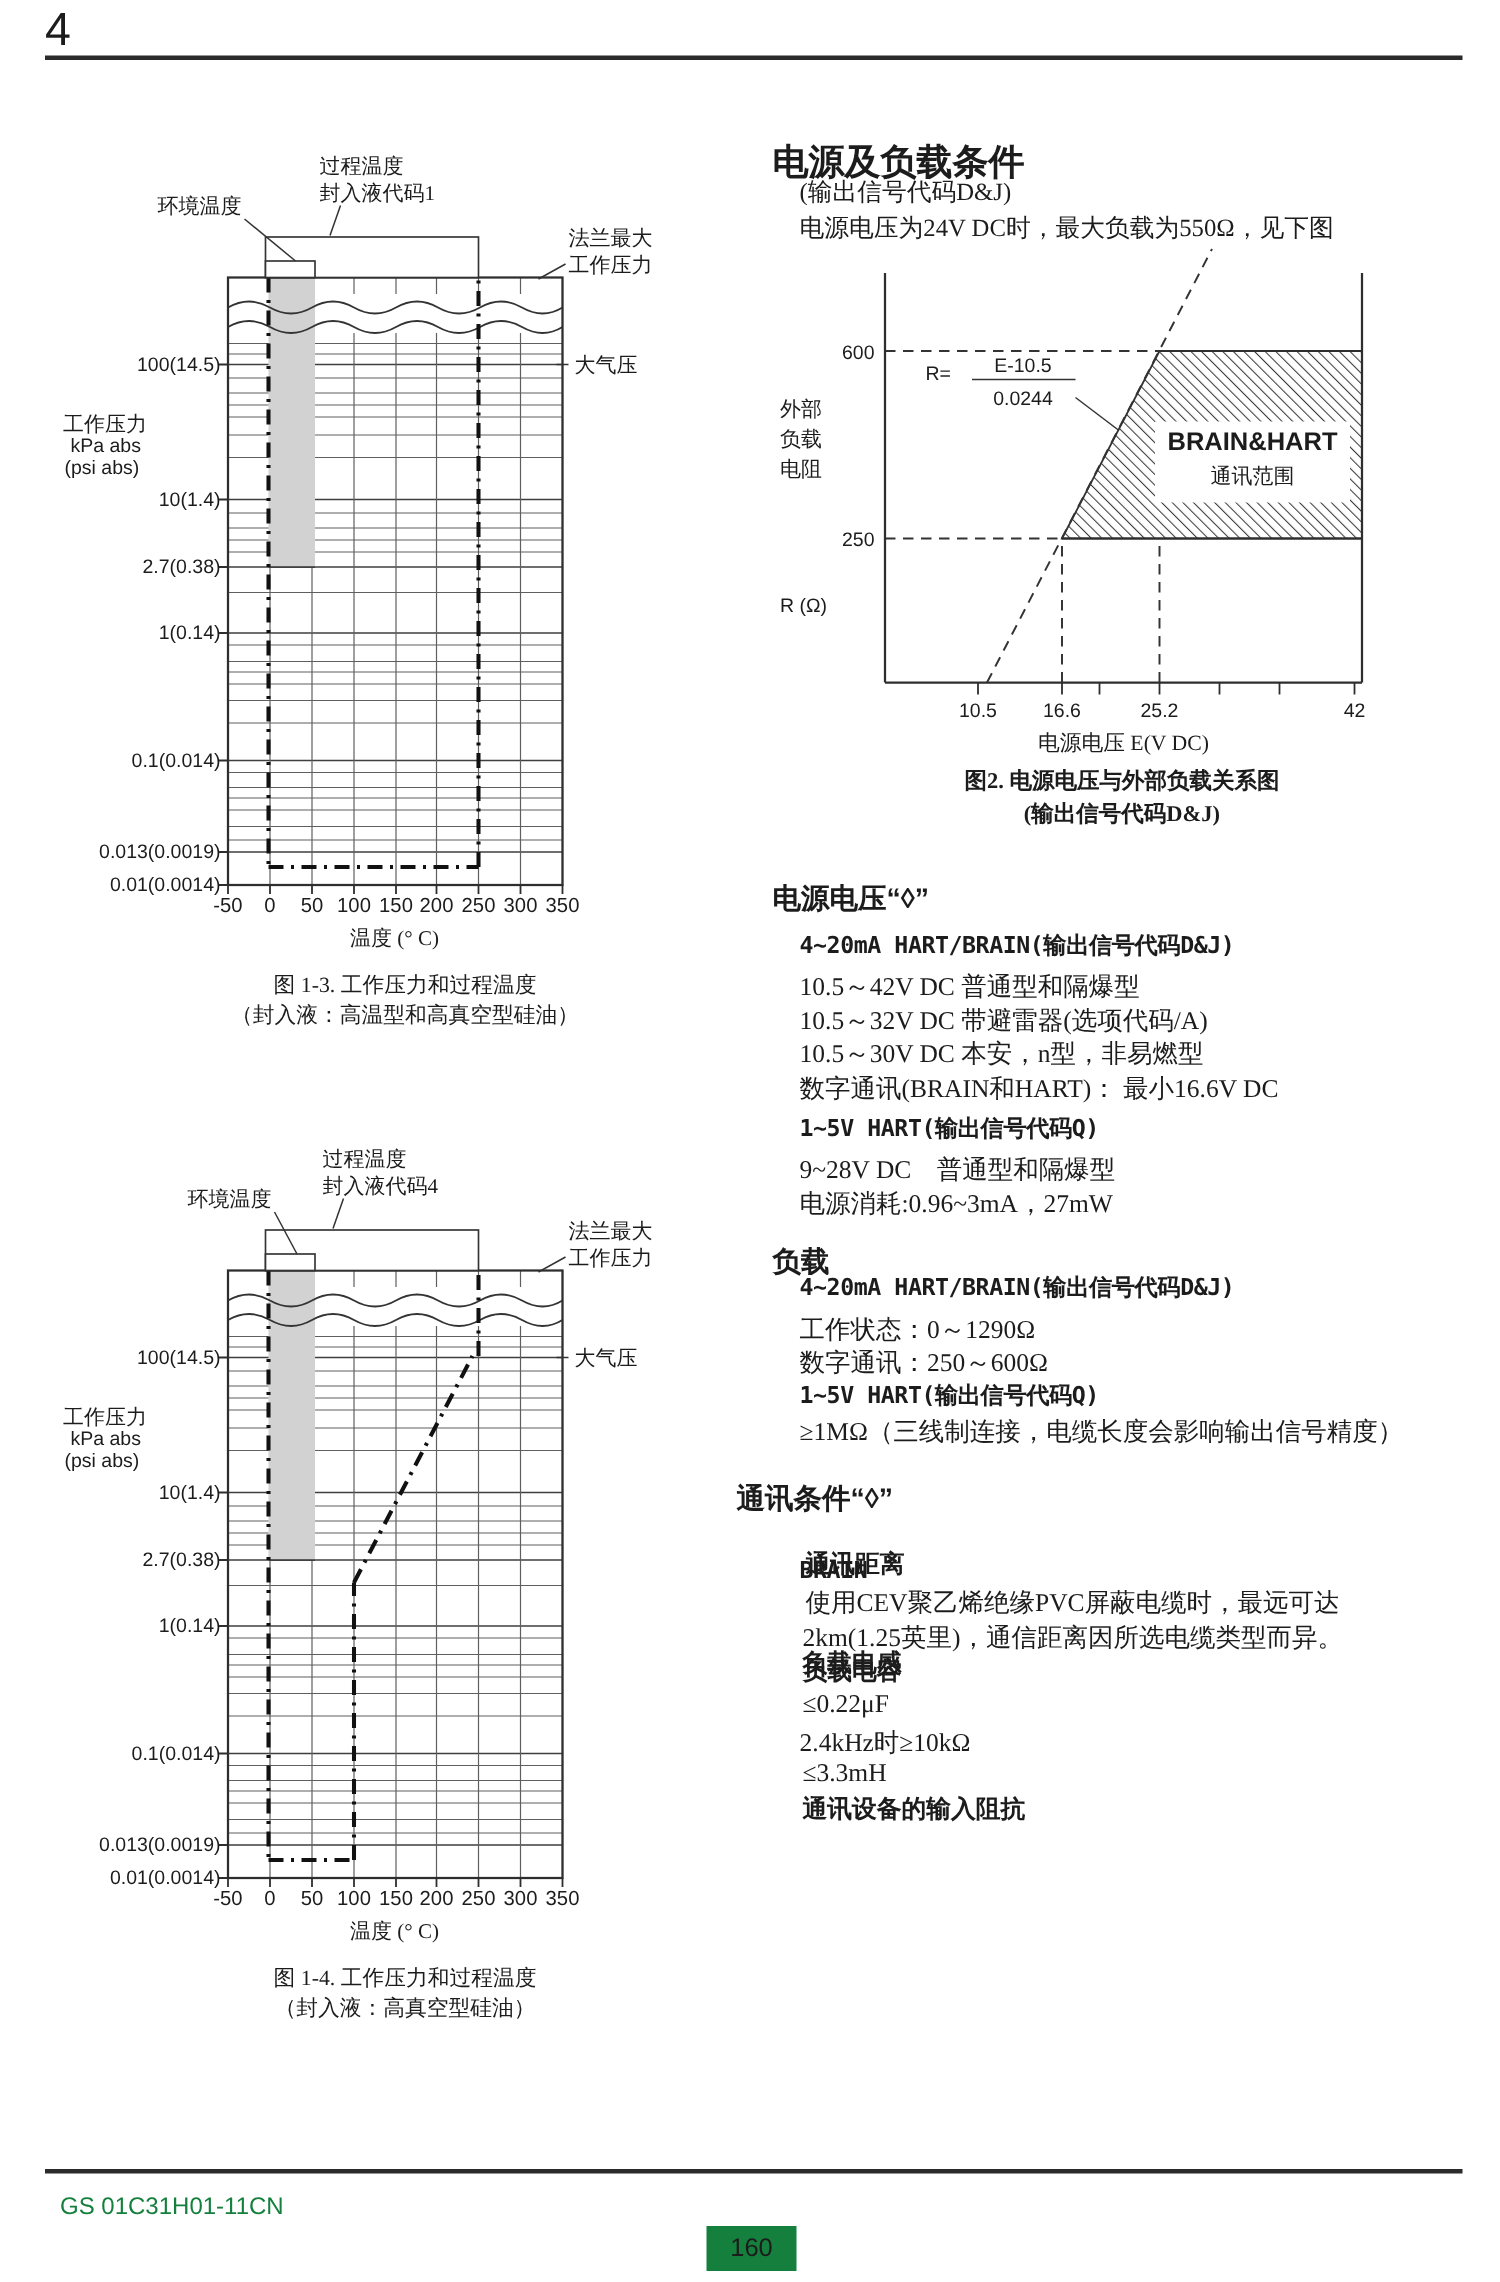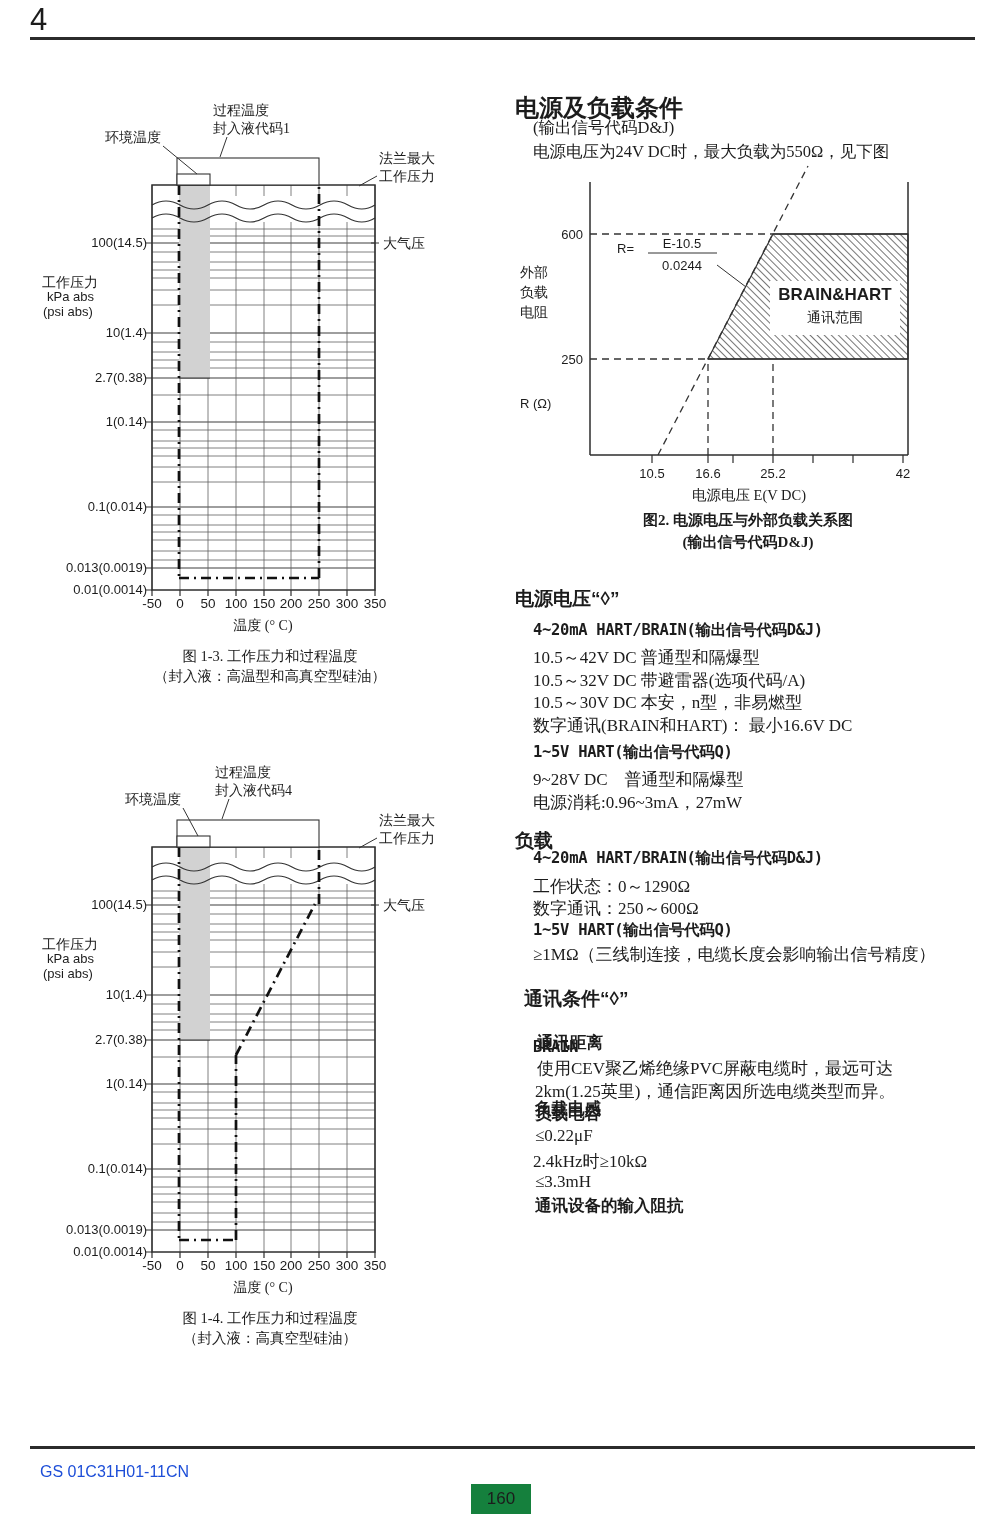--- a/index.html
+++ b/index.html
@@ -11,21 +11,21 @@
   .abs{position:absolute;}
   .gothic{font-family:"DejaVu Sans Mono","Liberation Mono",monospace;font-weight:bold;}
   .chapter{font-family:"Liberation Sans","DejaVu Sans",sans-serif;font-size:31px;font-weight:500;}
   .rule{background:#2b2b2b;height:3px;}
   .h1{font-family:"Liberation Sans","DejaVu Sans",sans-serif;font-weight:bold;font-size:24px;}
   .h2{font-family:"Liberation Sans","DejaVu Sans",sans-serif;font-weight:bold;font-size:19px;}
   .body-line{font-size:17px;white-space:nowrap;}
   .body-sm{font-size:16.5px;white-space:nowrap;}
   .gline{font-size:15.5px;white-space:nowrap;letter-spacing:-0.3px;}
   .bsans{font-family:"Liberation Sans","DejaVu Sans",sans-serif;font-weight:bold;font-size:16.5px;white-space:nowrap;text-align:right;}
-  .footer-doc{font-family:"Liberation Sans","DejaVu Sans",sans-serif;font-size:16px;color:#1d4ed8;}
+  .footer-doc{font-family:"Liberation Sans","DejaVu Sans",sans-serif;font-size:16px;color:#15803d;}
   .pagebox{background:#15803d;text-align:center;line-height:30px;
     font-family:"Liberation Sans","DejaVu Sans",sans-serif;font-size:17px;}
   svg text{fill:#1c1c1c;font-family:"Liberation Serif","DejaVu Serif",serif;font-size:14px;}
   svg text.n{font-family:"Liberation Sans","DejaVu Sans",sans-serif;font-size:13px;}
   svg text.nx{font-family:"Liberation Sans","DejaVu Sans",sans-serif;font-size:13.5px;}
   svg text.cap{font-size:14.5px;}
   svg text.capb{font-size:15px;font-weight:bold;}
   svg text.big{font-family:"Liberation Sans","DejaVu Sans",sans-serif;font-size:17px;font-weight:bold;}
   .grid{stroke:#5f5f5f;stroke-width:0.8;fill:none;}
   .gridmaj{stroke:#3f3f3f;stroke-width:1.15;fill:none;}
@@ -208,21 +208,21 @@
 <div class="abs body-line" style="left:533px;top:768px;">9~28V DC　普通型和隔爆型</div>
 <div class="abs body-line" style="left:533px;top:791px;">电源消耗:0.96~3mA，27mW</div>
 
 <div class="abs h2" style="left:515px;top:828px;">负载</div>
 <div class="abs gothic gline" style="left:533px;top:848px;">4~20mA HART/BRAIN(输出信号代码D&amp;J)</div>
 <div class="abs body-line" style="left:533px;top:875px;">工作状态：0～1290Ω</div>
 <div class="abs body-line" style="left:533px;top:897px;">数字通讯：250～600Ω</div>
 <div class="abs gothic gline" style="left:533px;top:920px;">1~5V HART(输出信号代码Q)</div>
 <div class="abs body-line" style="left:533px;top:943px;">≥1MΩ（三线制连接，电缆长度会影响输出信号精度）</div>
 
-<div class="abs h2" style="left:524px;top:986px;">通讯条件“◊”</div>
+<div class="abs h2" style="left:491px;top:986px;">通讯条件“◊”</div>
 <div class="abs gothic gline" style="left:533px;top:1038px;text-align:center;">BRAIN</div>
 <div class="abs bsans" style="left:537px;top:1032px;">通讯距离</div>
 <div class="abs body-line" style="left:537px;top:1057px;">使用CEV聚乙烯绝缘PVC屏蔽电缆时，最远可达</div>
 <div class="abs body-line" style="left:535px;top:1080px;">2km(1.25英里)，通信距离因所选电缆类型而异。</div>
 <div class="abs bsans" style="left:535px;top:1103px;">负载电容</div>
 <div class="abs body-line" style="left:535px;top:1126px;">≤0.22μF</div>
 <div class="abs bsans" style="left:535px;top:1098px;">负载电感</div>
 <div class="abs body-line" style="left:535px;top:1172px;">≤3.3mH</div>
 <div class="abs bsans" style="left:535px;top:1195px;">通讯设备的输入阻抗</div>
 <div class="abs body-line" style="left:533px;top:1150px;">2.4kHz时≥10kΩ</div>

